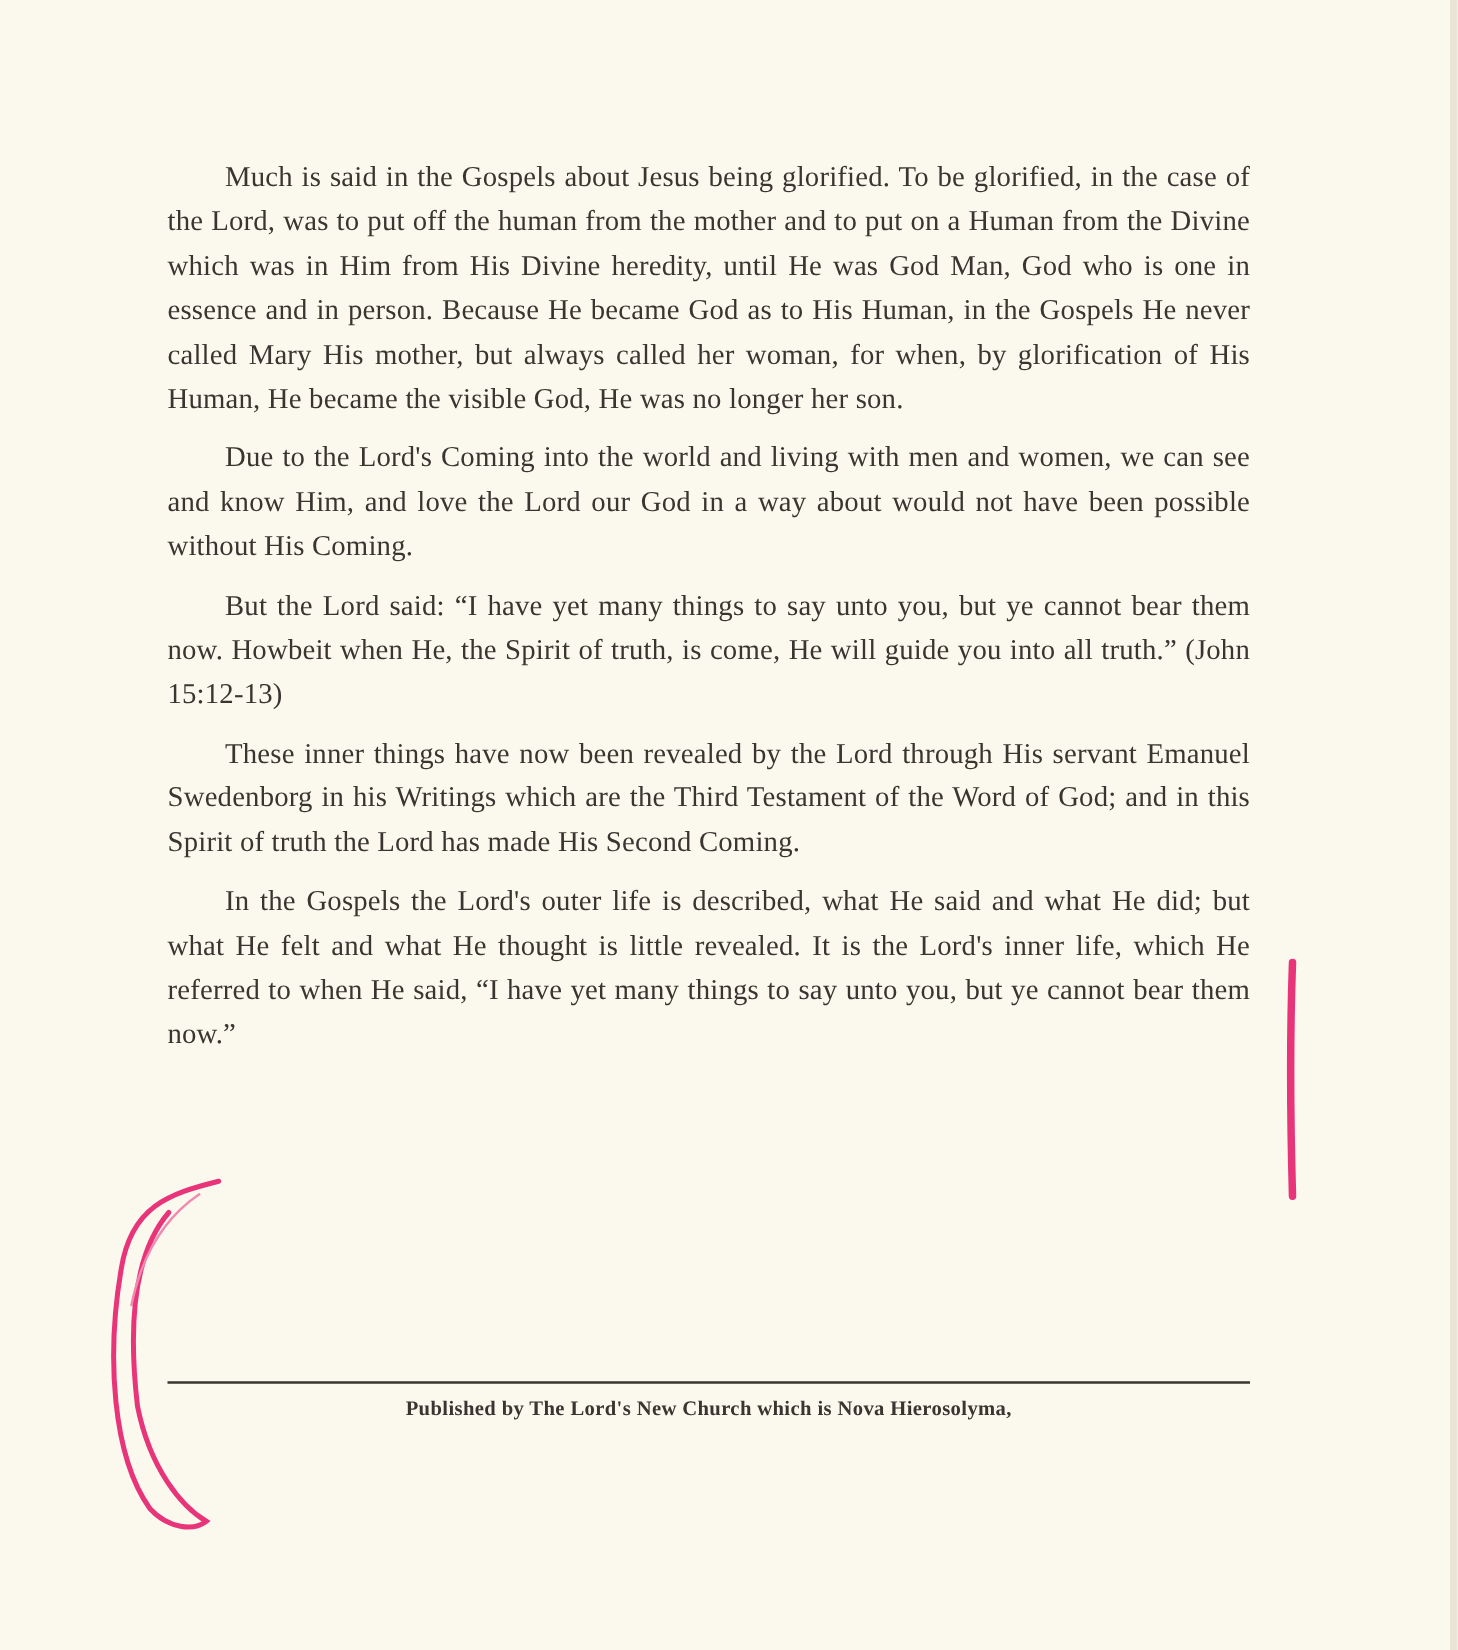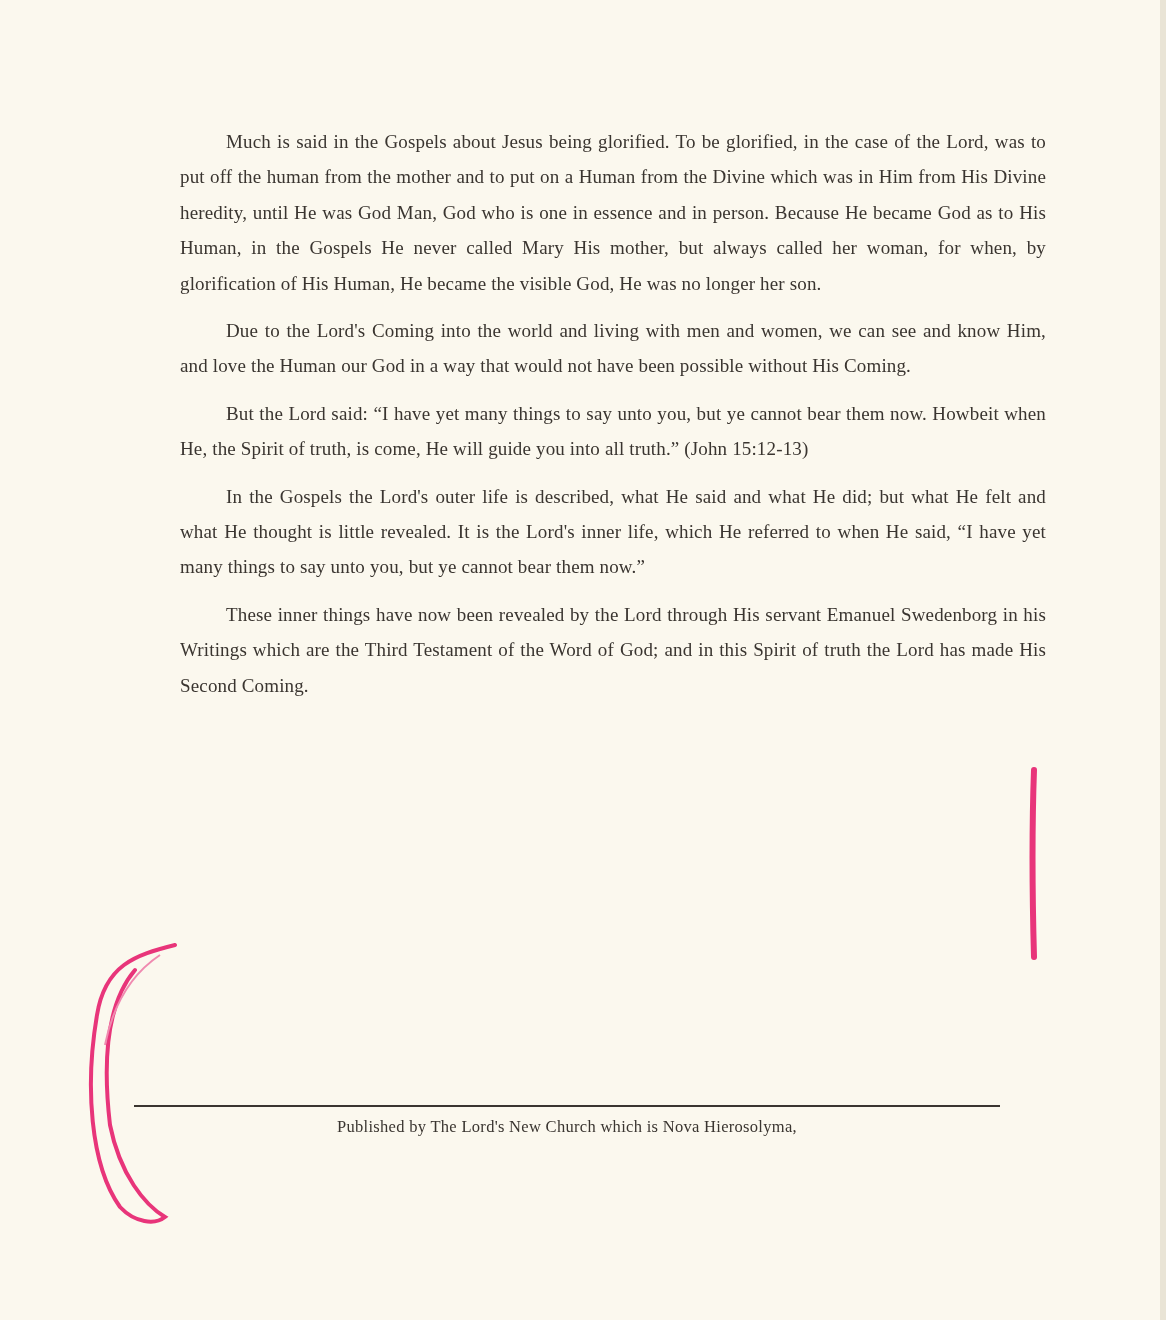--- a/index.html
+++ b/index.html
@@ -6,44 +6,43 @@
   body {
     width:1166px; height:1320px; position:relative; overflow:hidden;
     background:#fbf8ee;
     font-family:"DejaVu Serif", serif;
     color:#3a3530;
   }
   .page-edge { position:absolute; top:0; right:0; width:6px; height:1320px; background:#e9e4d6; }
   .text-block {
     position:absolute; left:134px; top:124px; width:866px;
     font-family:"Liberation Serif", serif;
-    font-size:19px; line-height:35.4px; letter-spacing:0.15px;
+    font-size:23px; line-height:35.4px; letter-spacing:0.15px;
     text-align:justify;
-    margin-left:46px;
   }
   .para { margin:0 0 12px 0; text-indent:46px; }
   .rule { position:absolute; left:134px; top:1105px; width:866px; height:0; border-top:2px solid #3a3530; }
   .footer {
     position:absolute; left:134px; top:1112px; width:866px;
-    font-family:"Liberation Serif", serif; font-weight:normal; font-size:16.5px;
+    font-family:"Liberation Serif", serif; font-weight:bold; font-size:16.5px;
     text-align:center; line-height:30px; color:#3a3530; letter-spacing:0.3px;
   }
   .mark { position:absolute; }
 </style>
 </head>
 <body>
 
 <div class="page-edge"></div>
 
 <div class="text-block">
   <p class="para">Much is said in the Gospels about Jesus being glorified. To be glorified, in the case of the Lord, was to put off the human from the mother and to put on a Human from the Divine which was in Him from His Divine heredity, until He was God Man, God who is one in essence and in person. Because He became God as to His Human, in the Gospels He never called Mary His mother, but always called her woman, for when, by glorification of His Human, He became the visible God, He was no longer her son.</p>
-  <p class="para">Due to the Lord's Coming into the world and living with men and women, we can see and know Him, and love the Human our God in a way that would not have been possible without His Coming.</p>
+  <p class="para">Due to the Lord's Coming into the world and living with men and women, we can see and know Him, and love the Lord our God in a way about would not have been possible without His Coming.</p>
   <p class="para">But the Lord said: “I have yet many things to say unto you, but ye cannot bear them now. Howbeit when He, the Spirit of truth, is come, He will guide you into all truth.” (John 15:12-13)</p>
+  <p class="para">These inner things have now been revealed by the Lord through His servant Emanuel Swedenborg in his Writings which are the Third Testament of the Word of God; and in this Spirit of truth the Lord has made His Second Coming.</p>
   <p class="para">In the Gospels the Lord's outer life is described, what He said and what He did; but what He felt and what He thought is little revealed. It is the Lord's inner life, which He referred to when He said, “I have yet many things to say unto you, but ye cannot bear them now.”</p>
-  <p class="para">These inner things have now been revealed by the Lord through His servant Emanuel Swedenborg in his Writings which are the Third Testament of the Word of God; and in this Spirit of truth the Lord has made His Second Coming.</p>
 </div>
 
 <div class="rule"></div>
 
 <div class="footer">
   <div>Published by The Lord's New Church which is Nova Hierosolyma,</div>
 </div>
 
 <svg class="mark" style="left:1022px;top:765px" width="24" height="200" viewBox="0 0 24 200">
   <path d="M12 5 C10 60 10 120 12 192" stroke="#e8357a" stroke-width="6" fill="none" stroke-linecap="round"></path>

